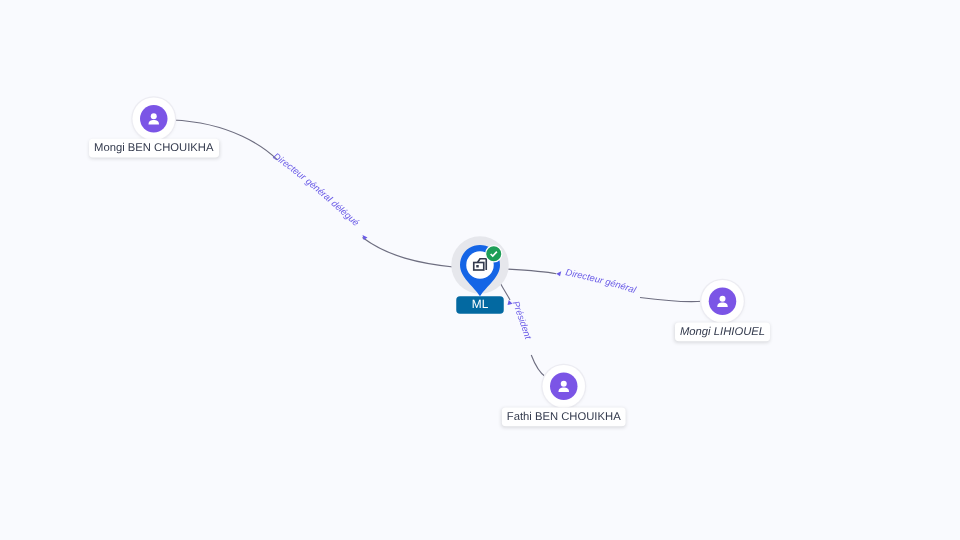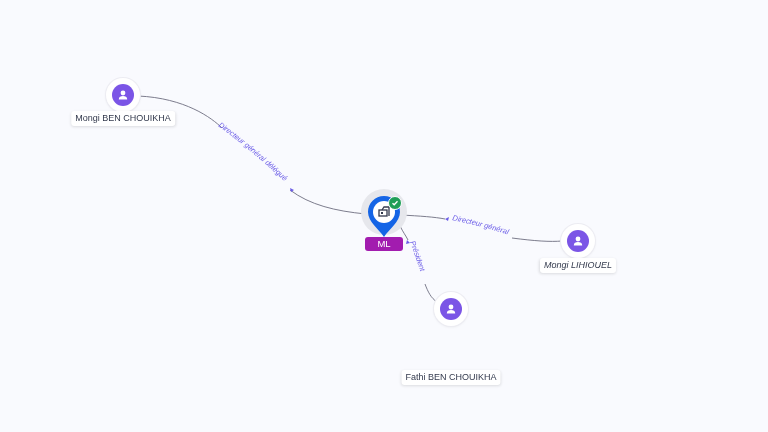--- a/index.html
+++ b/index.html
@@ -87,21 +87,21 @@
       width: 34px;
       height: 44px;
       cursor: pointer;
     }
     .company-badge {
       position: absolute;
       left: 365px;
       top: 237px;
       width: 38px;
       height: 14px;
-      background: #a21caf;
+      background: #0369a1;
       border-radius: 3px;
       color: #ffffff;
       font-size: 9.5px;
       text-align: center;
       line-height: 14px;
       cursor: pointer;
     }
     .check-badge {
       position: absolute;
       left: 388px;
@@ -197,15 +197,15 @@
   <div class="node-label" style="left:578px; top:258px;font-style:italic;">Mongi LIHIOUEL</div>
 
   <div class="person-node" style="left:451px; top:309px;">
     <div class="avatar">
       <svg width="12" height="12" viewBox="0 0 12 12">
         <circle cx="6" cy="4" r="2.4" fill="#ffffff"></circle>
         <path d="M1.8,10.5 C1.8,7.8 3.6,7 6,7 C8.4,7 10.2,7.8 10.2,10.5 Z" fill="#ffffff"></path>
       </svg>
     </div>
   </div>
-  <div class="node-label" style="left:451px; top:326px;margin-top:44px;">Fathi BEN CHOUIKHA</div>
+  <div class="node-label" style="left:451px; top:326px;">Fathi BEN CHOUIKHA</div>
 
 </div>
 
 </body></html>

